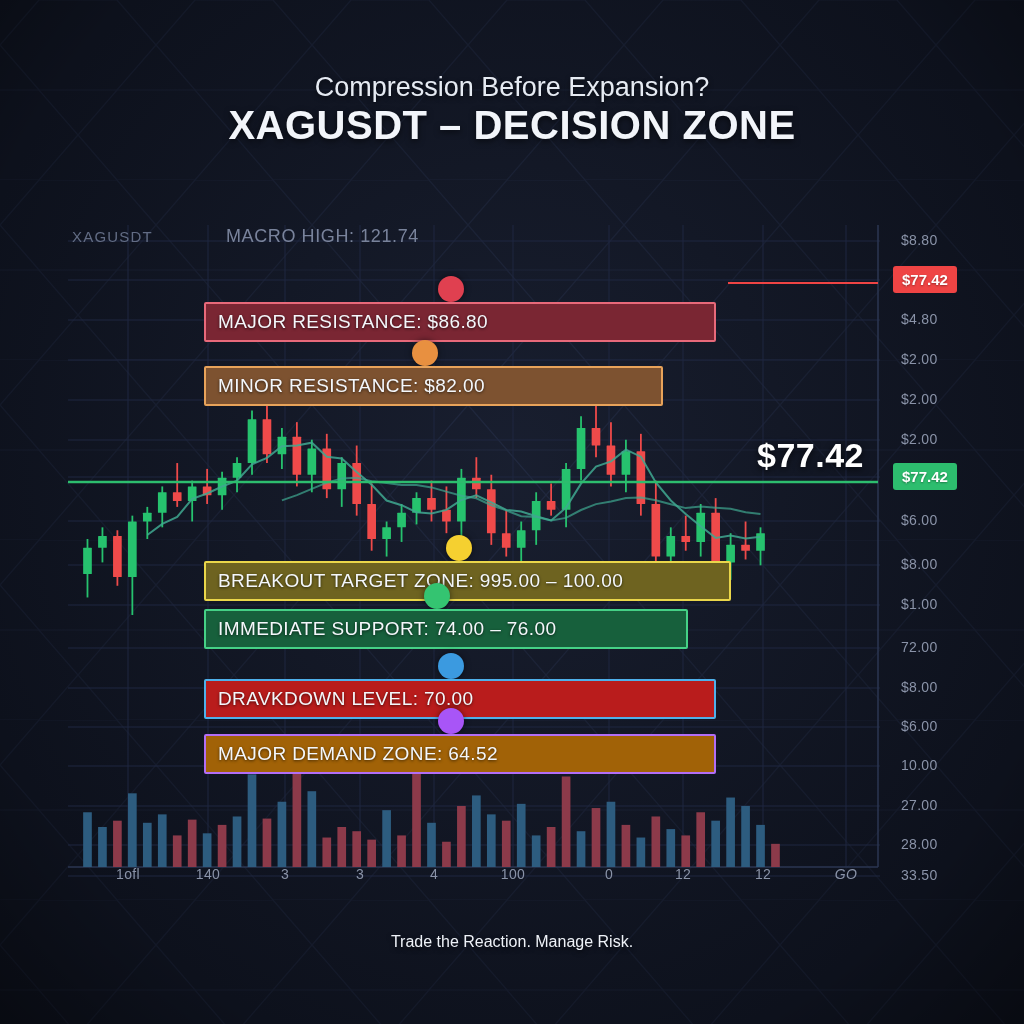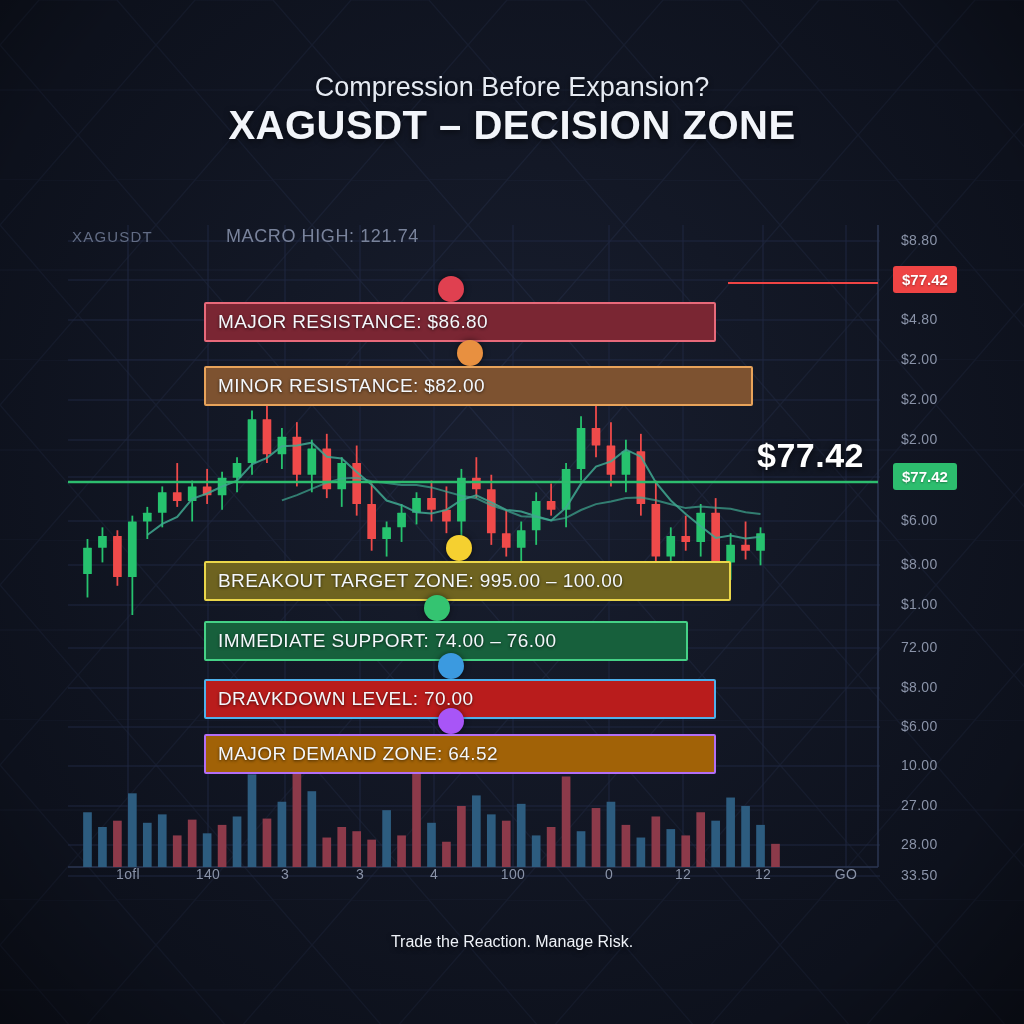--- a/index.html
+++ b/index.html
@@ -307,47 +307,47 @@
 <div id="time-labels">
     <div class="axis-label" style="left: 112px; top: 866px; width: 32px; text-align: center;">1ofl</div>
     <div class="axis-label" style="left: 192px; top: 866px; width: 32px; text-align: center;">140</div>
     <div class="axis-label" style="left: 269px; top: 866px; width: 32px; text-align: center;">3</div>
     <div class="axis-label" style="left: 344px; top: 866px; width: 32px; text-align: center;">3</div>
     <div class="axis-label" style="left: 418px; top: 866px; width: 32px; text-align: center;">4</div>
     <div class="axis-label" style="left: 497px; top: 866px; width: 32px; text-align: center;">100</div>
     <div class="axis-label" style="left: 593px; top: 866px; width: 32px; text-align: center;">0</div>
     <div class="axis-label" style="left: 667px; top: 866px; width: 32px; text-align: center;">12</div>
     <div class="axis-label" style="left: 747px; top: 866px; width: 32px; text-align: center;">12</div>
-    <div class="axis-label" style="left: 830px; top: 866px; width: 32px; text-align: center;">GO</div>
+    <div class="axis-label" style="left: 830px; top: 866px; width: 32px; text-align: center; font-style: italic;">GO</div>
   </div>
 
 <div class="price-badge" id="badge-red">$77.42</div>
 <div class="price-badge" id="badge-green">$77.42</div>
 <div id="last-price-label">$77.42</div>
 
 <div id="annotation-layer">
     <div class="annot" style="left: 186px; top: 276px;">
       <div class="annot-dot" style="background: rgb(224, 64, 80);"></div>
       <div class="annot-bar" style="width: 512px; background: rgb(122, 38, 51); border-color: rgb(232, 105, 122);">
         <span class="annot-text">MAJOR RESISTANCE: $86.80</span>
       </div>
     </div>
     <div class="annot" style="left: 186px; top: 340px;">
       <div class="annot-dot" style="background: rgb(232, 144, 64);"></div>
-      <div class="annot-bar" style="width: 549px; background: rgb(125, 82, 48); border-color: rgb(232, 163, 90);">
+      <div class="annot-bar" style="width: 459px; background: rgb(125, 82, 48); border-color: rgb(232, 163, 90);">
         <span class="annot-text">MINOR RESISTANCE: $82.00</span>
       </div>
     </div>
     <div class="annot" style="left: 186px; top: 535px;">
       <div class="annot-dot" style="background: rgb(245, 208, 48);"></div>
       <div class="annot-bar" style="width: 527px; background: rgb(110, 99, 32); border-color: rgb(234, 214, 74);">
         <span class="annot-text">BREAKOUT TARGET ZONE: 995.00 – 100.00</span>
       </div>
     </div>
-    <div class="annot" style="left: 186px; top: 595px; text-align: center;">
+    <div class="annot" style="left: 186px; top: 583px; text-align: center;">
       <div class="annot-dot" style="background: rgb(52, 196, 113);"></div>
       <div class="annot-bar" style="width: 484px; background: rgb(23, 96, 60); border-color: rgb(69, 209, 134);">
         <span class="annot-text">IMMEDIATE SUPPORT: 74.00 – 76.00</span>
       </div>
     </div>
     <div class="annot" style="left: 186px; top: 653px;">
       <div class="annot-dot" style="background: rgb(59, 154, 224);"></div>
       <div class="annot-bar" style="width: 512px; background: #b91c1c; border-color: rgb(79, 176, 234);">
         <span class="annot-text">DRAVKDOWN LEVEL: 70.00</span>
       </div>

